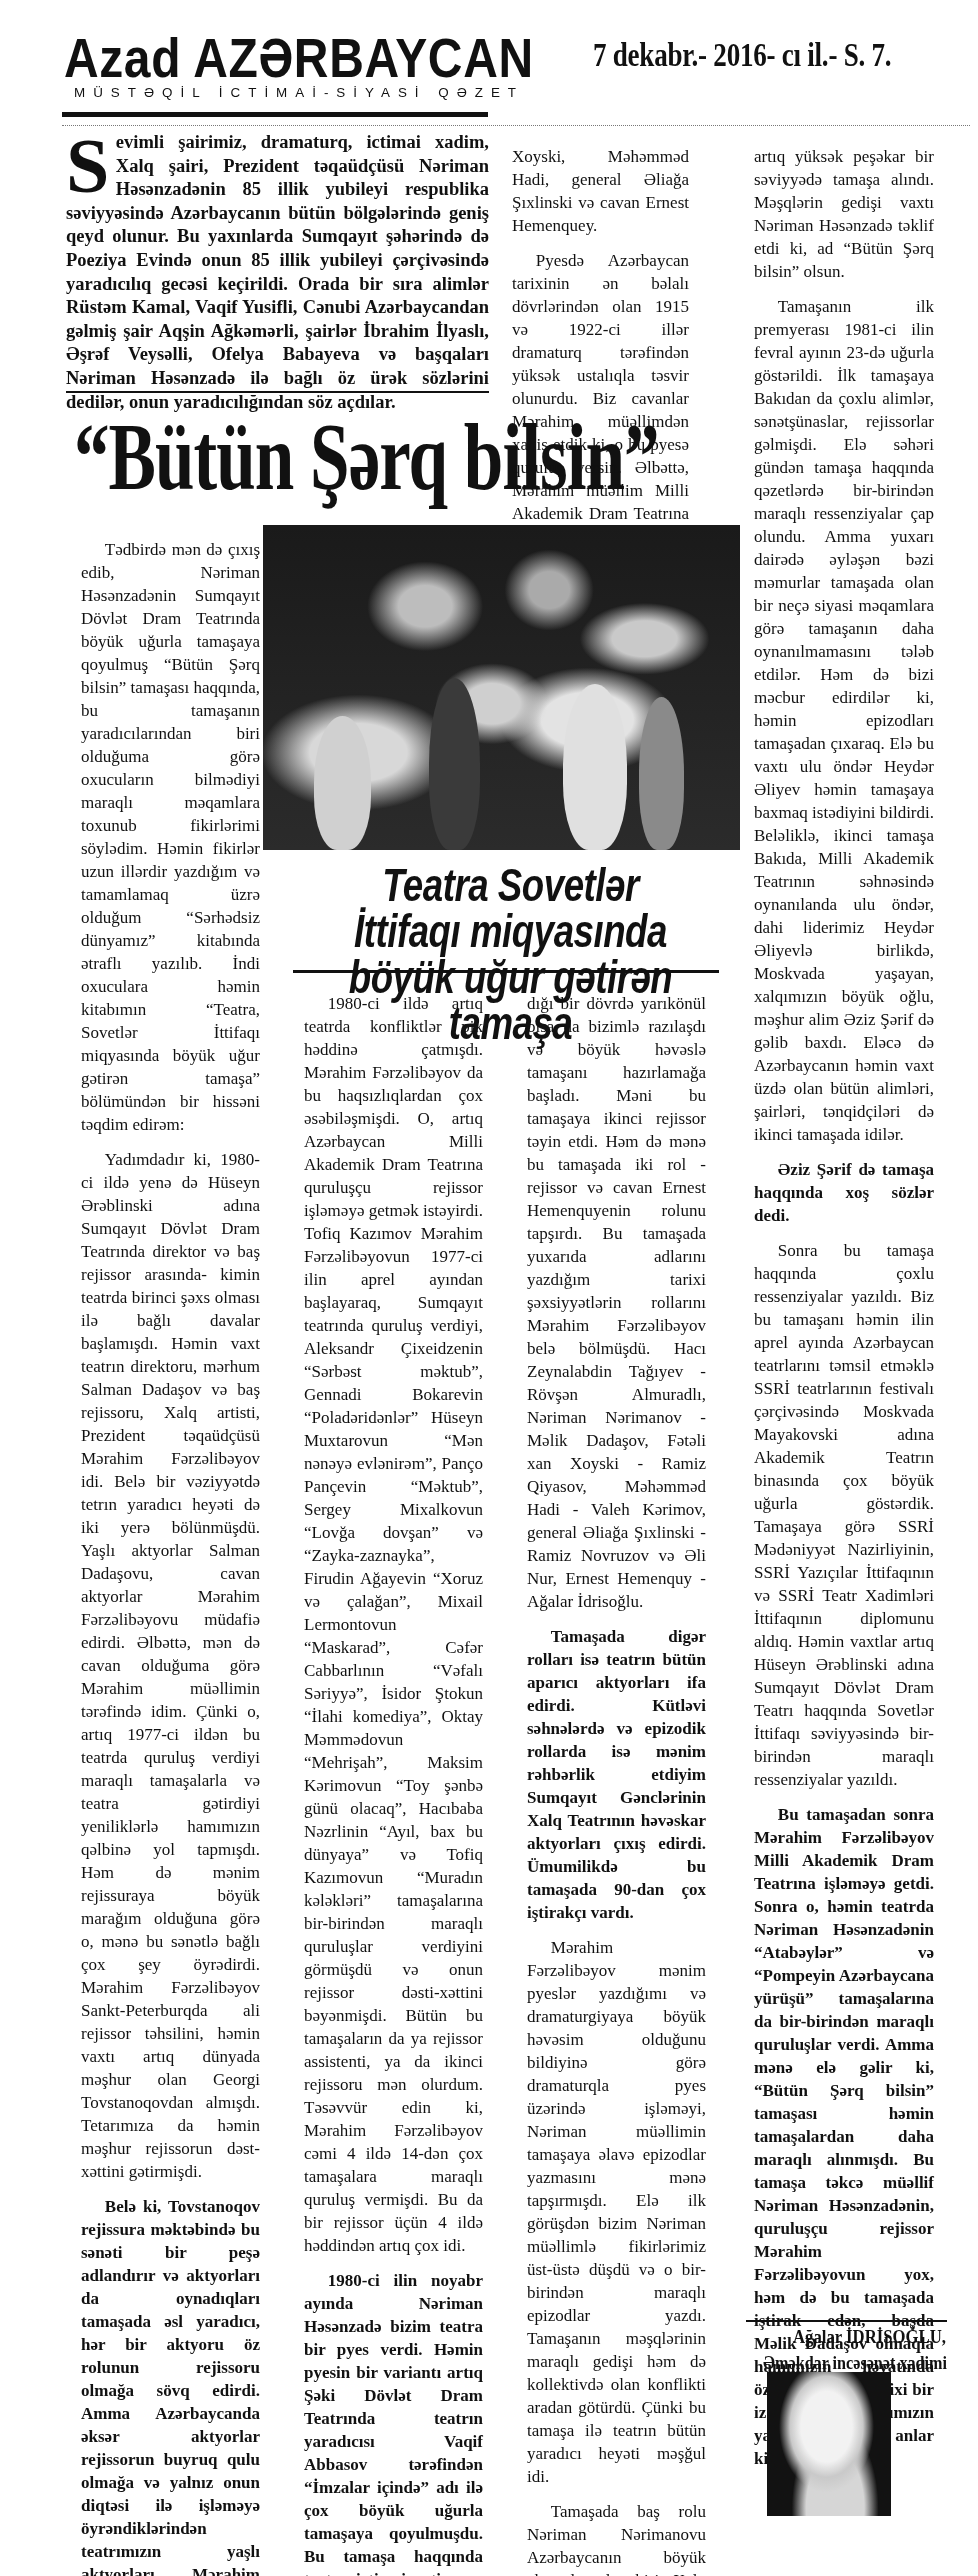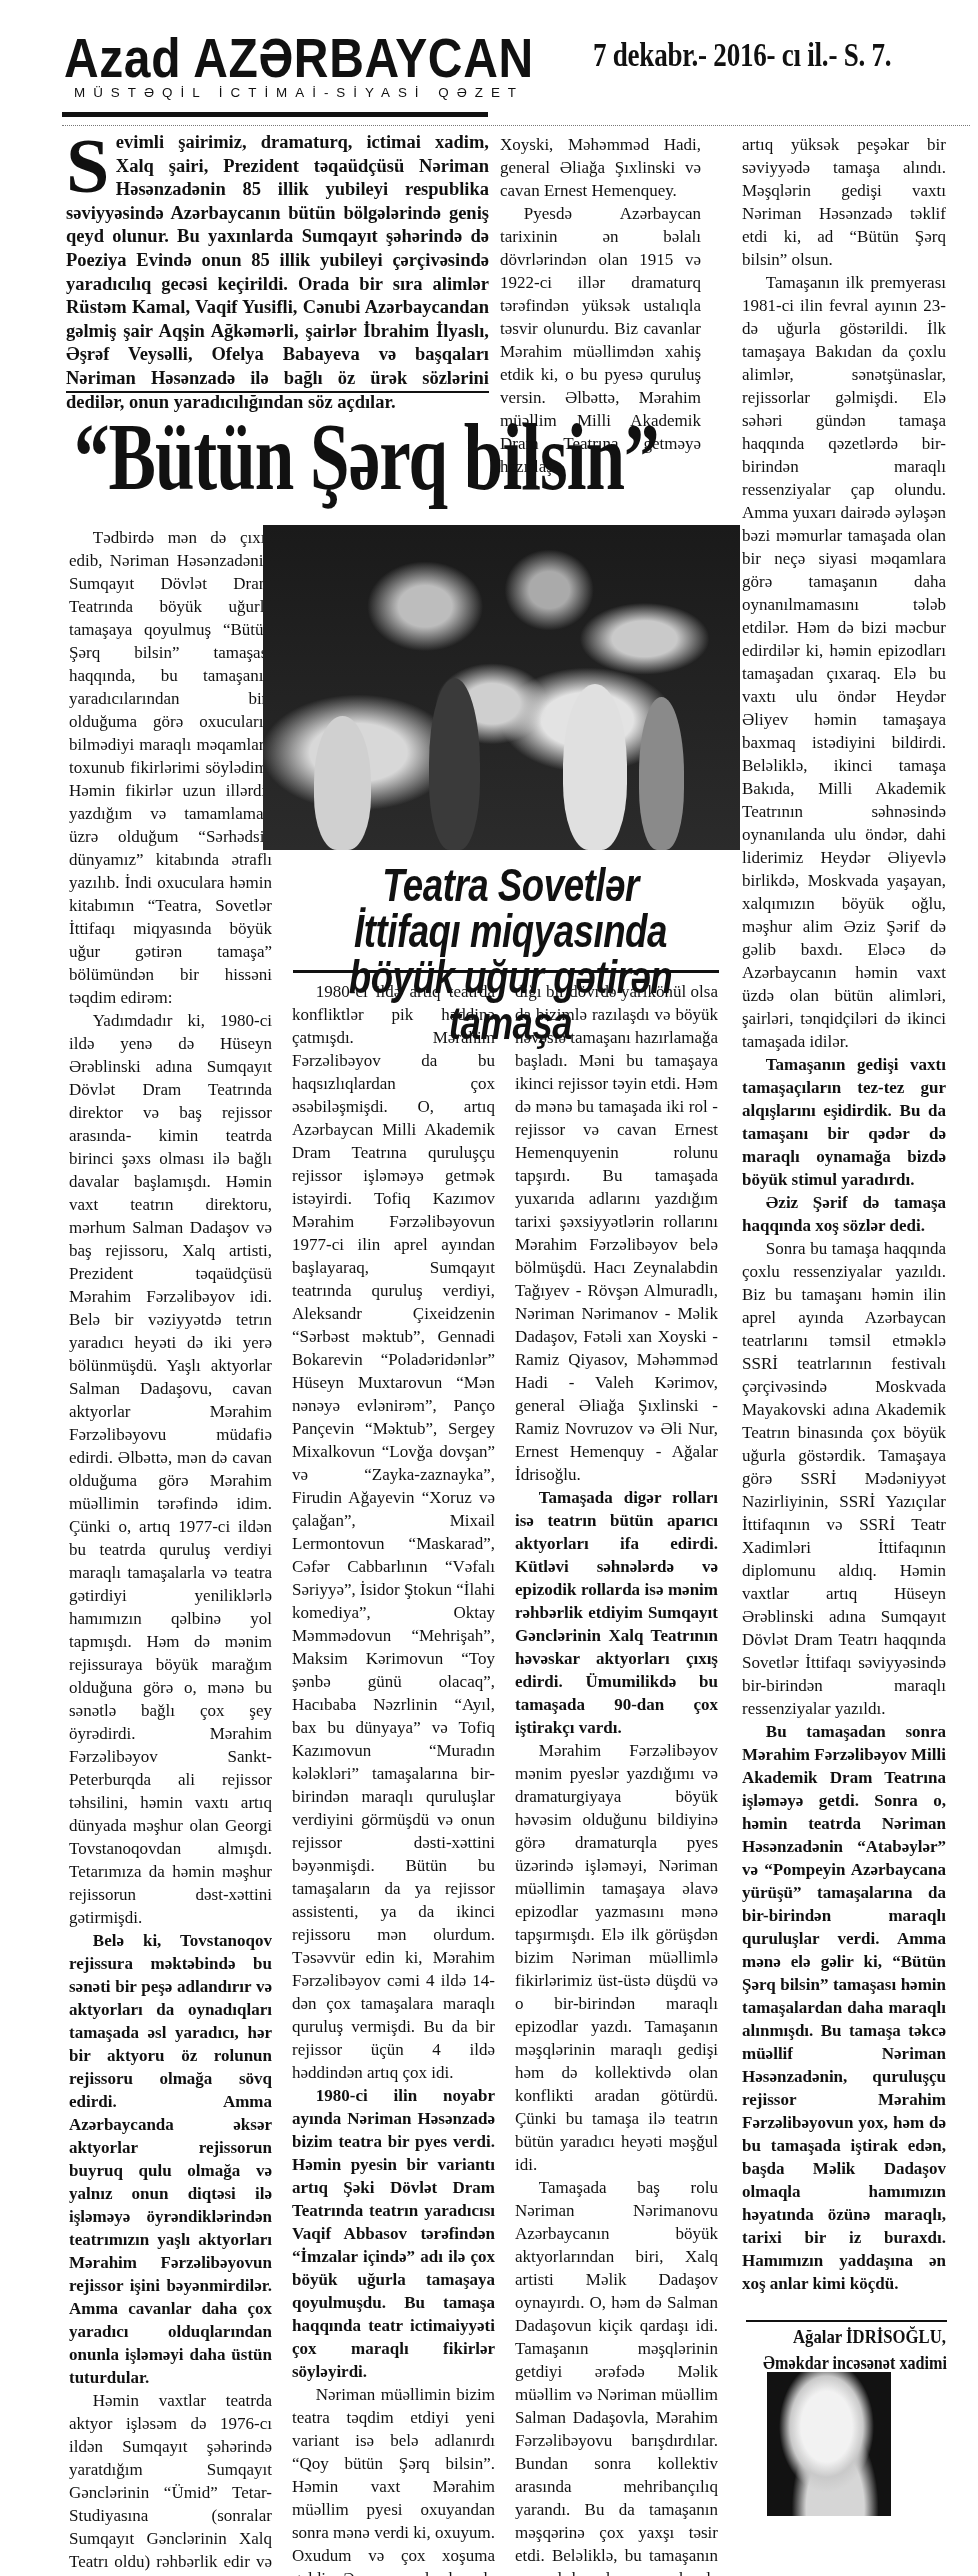--- a/index.html
+++ b/index.html
@@ -9,21 +9,21 @@
   .sans { font-family:"Liberation Sans", "DejaVu Sans", sans-serif; }
 
   
   #mast-title { left:64px; top:25.5px; font-size:48px; font-weight:700; letter-spacing:0.6px; transform:scaleY(1.15); transform-origin:left top; white-space:nowrap; }
   #mast-tag { left:74px; top:85px; font-size:13.4px; letter-spacing:8px; white-space:nowrap; }
   #mast-rule { left:62px; top:112px; width:426px; height:5.1px; background:#111; }
   #mast-date { left:593px; top:37px; font-size:33px; font-weight:700; white-space:nowrap; transform:scaleX(0.82); transform-origin:left top; letter-spacing:-0.3px; }
   #top-dots { left:62px; top:125px; width:908px; border-top:1.3px dotted #777; }
 
   .col { position:absolute; font-size:17px; line-height:23px; text-align:justify; hyphens:manual; font-family:"Liberation Serif", serif; transform-origin:left top; }
-  .col p { margin:0; text-indent:1.4em; }
+  .col p { margin:12px; text-indent:1.4em; }
   .col p.noind { text-indent:0; }
   .col p.b { font-weight:700; }
 
   
   #lead { left:66px; top:131px; width:423px; font-size:18.5px; line-height:23.6px; font-weight:700; text-align:justify; font-family:"Liberation Serif", serif; }
   #lead .dropcap { float:left; font-size:78px; line-height:64px; margin:2.5px 6.4px 0 0; font-weight:700; }
   #lead-rule { left:66px; top:391px; width:423px; height:1.9px; background:#111; }
 
   
   #headline { left:74px; top:396px; font-size:96px; line-height:121px; font-weight:700; white-space:nowrap; transform:scaleX(0.74); transform-origin:left top; letter-spacing:-1.3px; }
@@ -68,21 +68,20 @@
 
 <div id="headline" class="abs serif">“Bütün Şərq bilsin”</div>
 
 <div class="col" id="col-top2" style="left:500px; top:133px; width:201px;">
     <p class="noind">Xoyski, Məhəmməd Hadi, general Əliağa Şıxlinski və cavan Ernest Hemenquey.</p>
     <p>Pyesdə Azərbaycan tarixinin ən bəlalı dövrlərindən olan 1915 və 1922-ci illər dramaturq tərəfindən yüksək ustalıqla təsvir olunurdu. Biz cavanlar Mərahim müəllimdən xahiş etdik ki, o bu pyesə quruluş versin. Əlbəttə, Mərahim müəllim Milli Akademik Dram Teatrına getməyə hazırlaş-</p>
   </div>
 <div class="col" id="col-right" style="left:742px; top:133px; width:204px;">
     <p class="noind">artıq yüksək peşəkar bir səviyyədə tamaşa alındı. Məşqlərin gedişi vaxtı Nəriman Həsənzadə təklif etdi ki, ad “Bütün Şərq bilsin” olsun.</p>
     <p>Tamaşanın ilk premyerası 1981-ci ilin fevral ayının 23-də uğurla göstərildi. İlk tamaşaya Bakıdan da çoxlu alimlər, sənətşünaslar, rejissorlar gəlmişdi. Elə səhəri gündən tamaşa haqqında qəzetlərdə bir-birindən maraqlı ressenziyalar çap olundu. Amma yuxarı dairədə əyləşən bəzi məmurlar tamaşada olan bir neçə siyasi məqamlara görə tamaşanın daha oynanılmamasını tələb etdilər. Həm də bizi məcbur edirdilər ki, həmin epizodları tamaşadan çıxaraq. Elə bu vaxtı ulu öndər Heydər Əliyev həmin tamaşaya baxmaq istədiyini bildirdi. Beləliklə, ikinci tamaşa Bakıda, Milli Akademik Teatrının səhnəsində oynanılanda ulu öndər, dahi liderimiz Heydər Əliyevlə birlikdə, Moskvada yaşayan, xalqımızın böyük oğlu, məşhur alim Əziz Şərif də gəlib baxdı. Eləcə də Azərbaycanın həmin vaxt üzdə olan bütün alimləri, şairləri, tənqidçiləri də ikinci tamaşada idilər.</p>
-    <p class="b">Tamaşanın gedişi vaxtı tamaşaçıların tez-tez gur alqışlarını eşidirdik. Bu da tamaşanı bir qədər də maraqlı oynamağa bizdə böyük stimul yaradırdı.</p>
     <p class="b">Əziz Şərif də tamaşa haqqında xoş sözlər dedi.</p>
     <p>Sonra bu tamaşa haqqında çoxlu ressenziyalar yazıldı. Biz bu tamaşanı həmin ilin aprel ayında Azərbaycan teatrlarını təmsil etməklə SSRİ teatrlarının festivalı çərçivəsində Moskvada Mayakovski adına Akademik Teatrın binasında çox böyük uğurla göstərdik. Tamaşaya görə SSRİ Mədəniyyət Nazirliyinin, SSRİ Yazıçılar İttifaqının və SSRİ Teatr Xadimləri İttifaqının diplomunu aldıq. Həmin vaxtlar artıq Hüseyn Ərəblinski adına Sumqayıt Dövlət Dram Teatrı haqqında Sovetlər İttifaqı səviyyəsində bir-birindən maraqlı ressenziyalar yazıldı.</p>
     <p class="b">Bu tamaşadan sonra Mərahim Fərzəlibəyov Milli Akademik Dram Teatrına işləməyə getdi. Sonra o, həmin teatrda Nəriman Həsənzadənin “Atabəylər” və “Pompeyin Azərbaycana yürüşü” tamaşalarına da bir-birindən maraqlı quruluşlar verdi. Amma mənə elə gəlir ki, “Bütün Şərq bilsin” tamaşası həmin tamaşalardan daha maraqlı alınmışdı. Bu tamaşa təkcə müəllif Nəriman Həsənzadənin, quruluşçu rejissor Mərahim Fərzəlibəyovun yox, həm də bu tamaşada iştirak edən, başda Məlik Dadaşov olmaqla hamımızın həyatında özünə maraqlı, tarixi bir iz buraxdı. Hamımızın yaddaşına ən xoş anlar kimi köçdü.</p>
   </div>
 <div class="col" id="col-left" style="left:69px; top:526px; width:203px;">
     <p>Tədbirdə mən də çıxış edib, Nəriman Həsənzadənin Sumqayıt Dövlət Dram Teatrında böyük uğurla tamaşaya qoyulmuş “Bütün Şərq bilsin” tamaşası haqqında, bu tamaşanın yaradıcılarından biri olduğuma görə oxucuların bilmədiyi maraqlı məqamlara toxunub fikirlərimi söylədim. Həmin fikirlər uzun illərdir yazdığım və tamamlamaq üzrə olduğum “Sərhədsiz dünyamız” kitabında ətraflı yazılıb. İndi oxuculara həmin kitabımın “Teatra, Sovetlər İttifaqı miqyasında böyük uğur gətirən tamaşa” bölümündən bir hissəni təqdim edirəm:</p>
     <p>Yadımdadır ki, 1980-ci ildə yenə də Hüseyn Ərəblinski adına Sumqayıt Dövlət Dram Teatrında direktor və baş rejissor arasında- kimin teatrda birinci şəxs olması ilə bağlı davalar başlamışdı. Həmin vaxt teatrın direktoru, mərhum Salman Dadaşov və baş rejissoru, Xalq artisti, Prezident təqaüdçüsü Mərahim Fərzəlibəyov idi. Belə bir vəziyyətdə tetrın yaradıcı heyəti də iki yerə bölünmüşdü. Yaşlı aktyorlar Salman Dadaşovu, cavan aktyorlar Mərahim Fərzəlibəyovu müdafiə edirdi. Əlbəttə, mən də cavan olduğuma görə Mərahim müəllimin tərəfində idim. Çünki o, artıq 1977-ci ildən bu teatrda quruluş verdiyi maraqlı tamaşalarla və teatra gətirdiyi yeniliklərlə hamımızın qəlbinə yol tapmışdı. Həm də mənim rejissuraya böyük marağım olduğuna görə o, mənə bu sənətlə bağlı çox şey öyrədirdi. Mərahim Fərzəlibəyov Sankt-Peterburqda ali rejissor təhsilini, həmin vaxtı artıq dünyada məşhur olan Georgi Tovstanoqovdan almışdı. Tetarımıza da həmin məşhur rejissorun dəst-xəttini gətirmişdi.</p>
     <p class="b">Belə ki, Tovstanoqov rejissura məktəbində bu sənəti bir peşə adlandırır və aktyorları da oynadıqları tamaşada əsl yaradıcı, hər bir aktyoru öz rolunun rejissoru olmağa sövq edirdi. Amma Azərbaycanda əksər aktyorlar rejissorun buyruq qulu olmağa və yalnız onun diqtəsi ilə işləməyə öyrəndiklərindən teatrımızın yaşlı aktyorları Mərahim Fərzəlibəyovun rejissor işini bəyənmirdilər. Amma cavanlar daha çox yaradıcı olduqlarından onunla işləməyi daha üstün tuturdular.</p>
     <p>Həmin vaxtlar teatrda aktyor işləsəm də 1976-cı ildən Sumqayıt şəhərində yaratdığım Sumqayıt Gənclərinin “Ümid” Tetar-Studiyasına (sonralar Sumqayıt Gənclərinin Xalq Teatrı oldu) rəhbərlik edir və 300-ə yaxın həvəskar aktyorlarla tamaşalar hazırlayırdım. Bu tamaşalar da Sumqayıt tamaşaçılarının marağına səbəb olur və hətta həftənin 4 günü şəhər məktəbliləri üçün tamaşalar oynayırdıq. Hətta Sumqayıt Dövlət Dram Teatrında elə 1976-cı ildən mənim rejissuraya marağım olduğunu görən teatrın o vaxtkı baş rejissoru, Xalq artisti Vaqif Şərifov və quruluşçu rejissoru, mərhum</p>
   </div>

